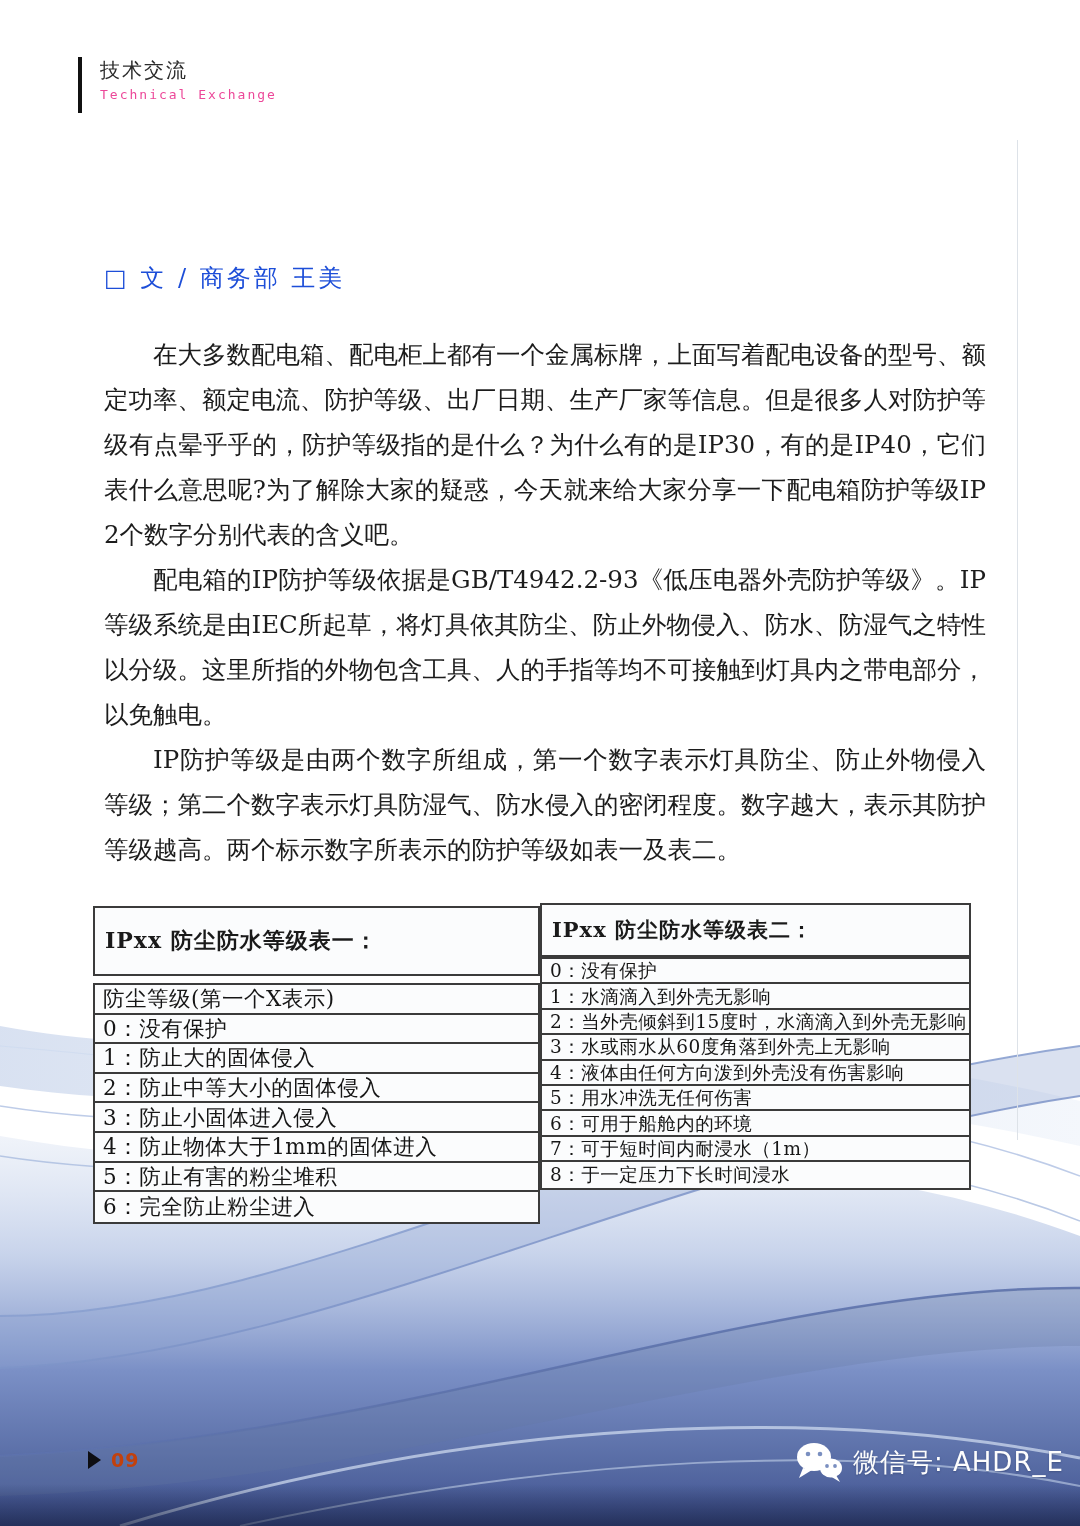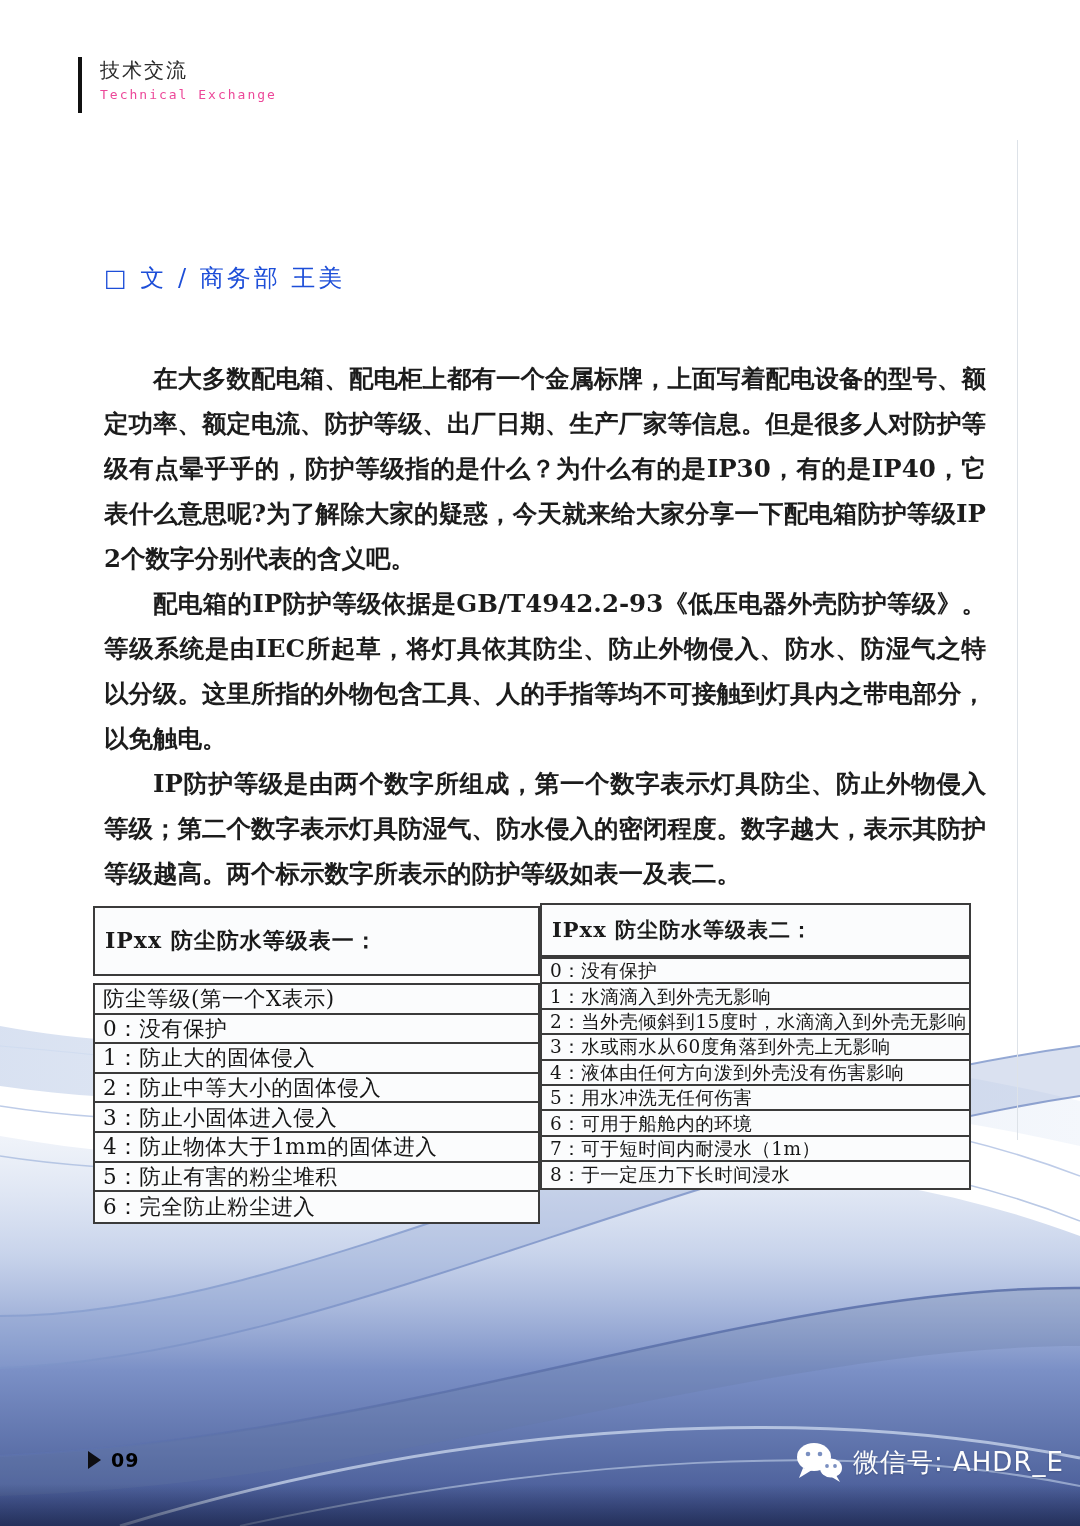--- a/index.html
+++ b/index.html
@@ -12,21 +12,21 @@
   .hdr{position:absolute;left:78px;top:57px;display:flex;}
   .hdr-bar{width:4px;height:56px;background:#111;margin-right:18px;}
   .hdr-cn{font-family:"DejaVu Sans","Liberation Sans",sans-serif;font-size:20px;color:#2b2b2b;letter-spacing:2px;line-height:26px;}
   .hdr-en{font-family:"DejaVu Sans Mono","Liberation Mono",monospace;font-size:13px;color:#ec4899;letter-spacing:2px;line-height:24px;}
   
   .title{position:absolute;left:130px;top:176px;width:880px;text-align:center;
     font-size:43px;font-weight:700;letter-spacing:7px;color:#111;}
   .byline{position:absolute;left:104px;top:262px;width:882px;text-align:left;
     font-size:24px;color:#1d4ed8;letter-spacing:3px;}
   
-  .bodytext{position:absolute;left:104px;top:356px;width:882px;z-index:2;font-weight:bold;}
+  .bodytext{position:absolute;left:104px;top:332px;width:882px;z-index:2;}
   .line{
     font-size:24.5px;line-height:45px;height:45px;color:#1c1c1c;
     text-align:justify;text-align-last:justify;text-justify:inter-character;
     overflow:hidden;
   }
   .line.indent{text-indent:2em;}
   .line.last{text-align-last:left;}
   
   .tbl{position:absolute;z-index:2;}
   .tbl1{left:93px;top:906px;width:447px;}
@@ -47,21 +47,21 @@
   .tbl-row:last-child{border-bottom:none;}
   .tbl1 .tbl-row{height:29.6px;font-size:21.5px;}
   .tbl2 .tbl-row{height:25.4px;font-size:18.5px;}
   
   .edge-line{position:absolute;left:1017px;top:140px;width:1px;height:1000px;background:#dde2e8;z-index:1;}
   
   .waves{position:absolute;left:0;top:986px;width:1080px;height:540px;z-index:0;}
   
   .pagenum{position:absolute;left:88px;top:1449px;z-index:3;display:flex;align-items:center;}
   .tri{width:0;height:0;border-left:13px solid #0e0e12;border-top:9px solid transparent;border-bottom:9px solid transparent;margin-right:10px;}
-  .num{font-family:"DejaVu Sans","Liberation Sans",sans-serif;font-size:19px;font-weight:700;color:#000000;letter-spacing:1px;}
+  .num{font-family:"DejaVu Sans","Liberation Sans",sans-serif;font-size:19px;font-weight:700;color:#c2410c;letter-spacing:1px;}
   .wechat{position:absolute;left:795px;top:1441px;z-index:3;display:flex;align-items:center;}
   .wechat-label{font-family:"DejaVu Sans","Liberation Sans",sans-serif;font-size:26px;color:#fdfdfd;margin-left:10px;letter-spacing:1px;text-shadow:0 1px 2px rgba(40,55,95,.45);text-align:right;}
 </style>
 </head>
 <body>
 
 <div class="page">
 
   <div class="hdr">
     <div class="hdr-bar"></div>

